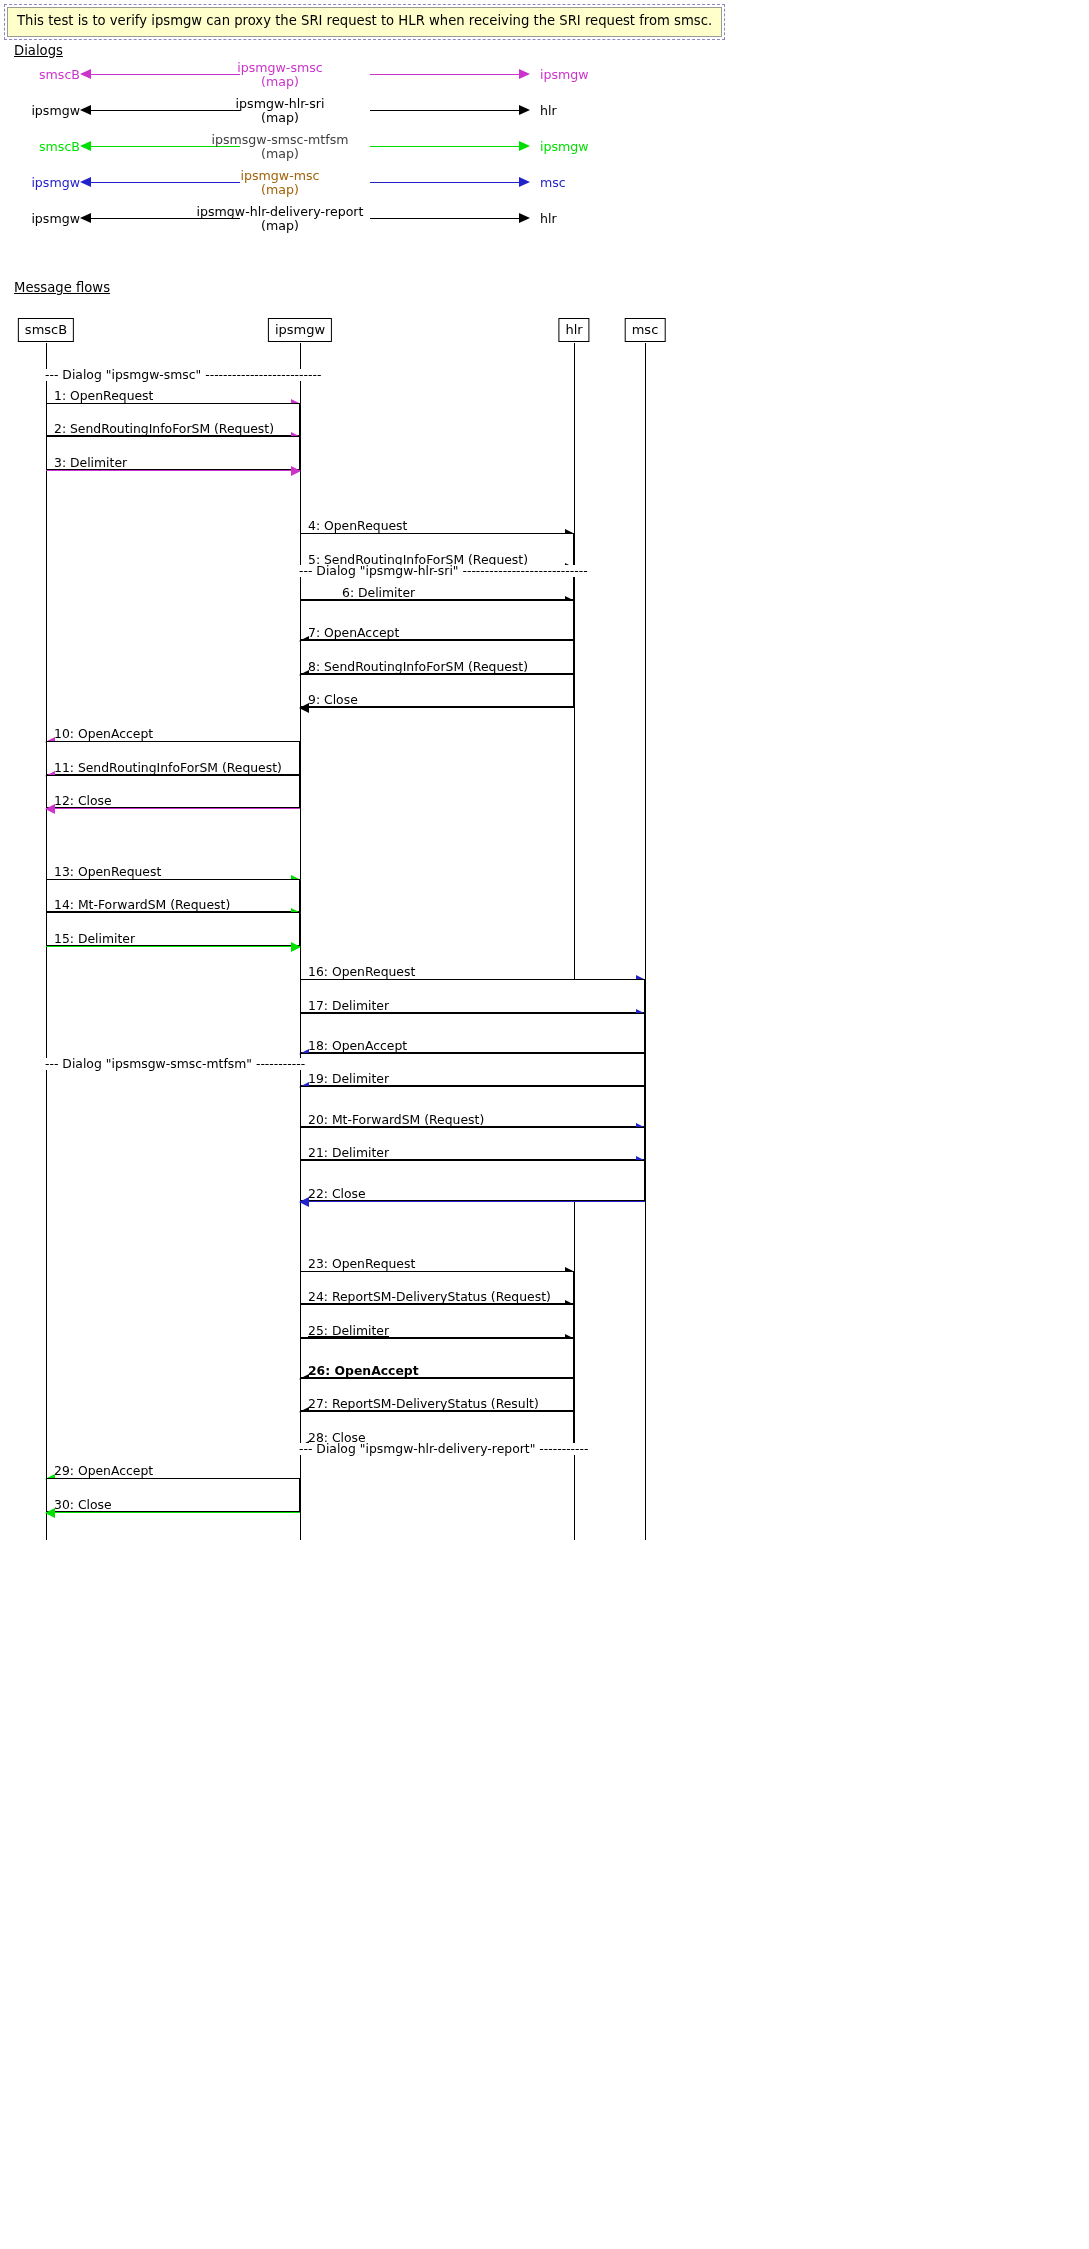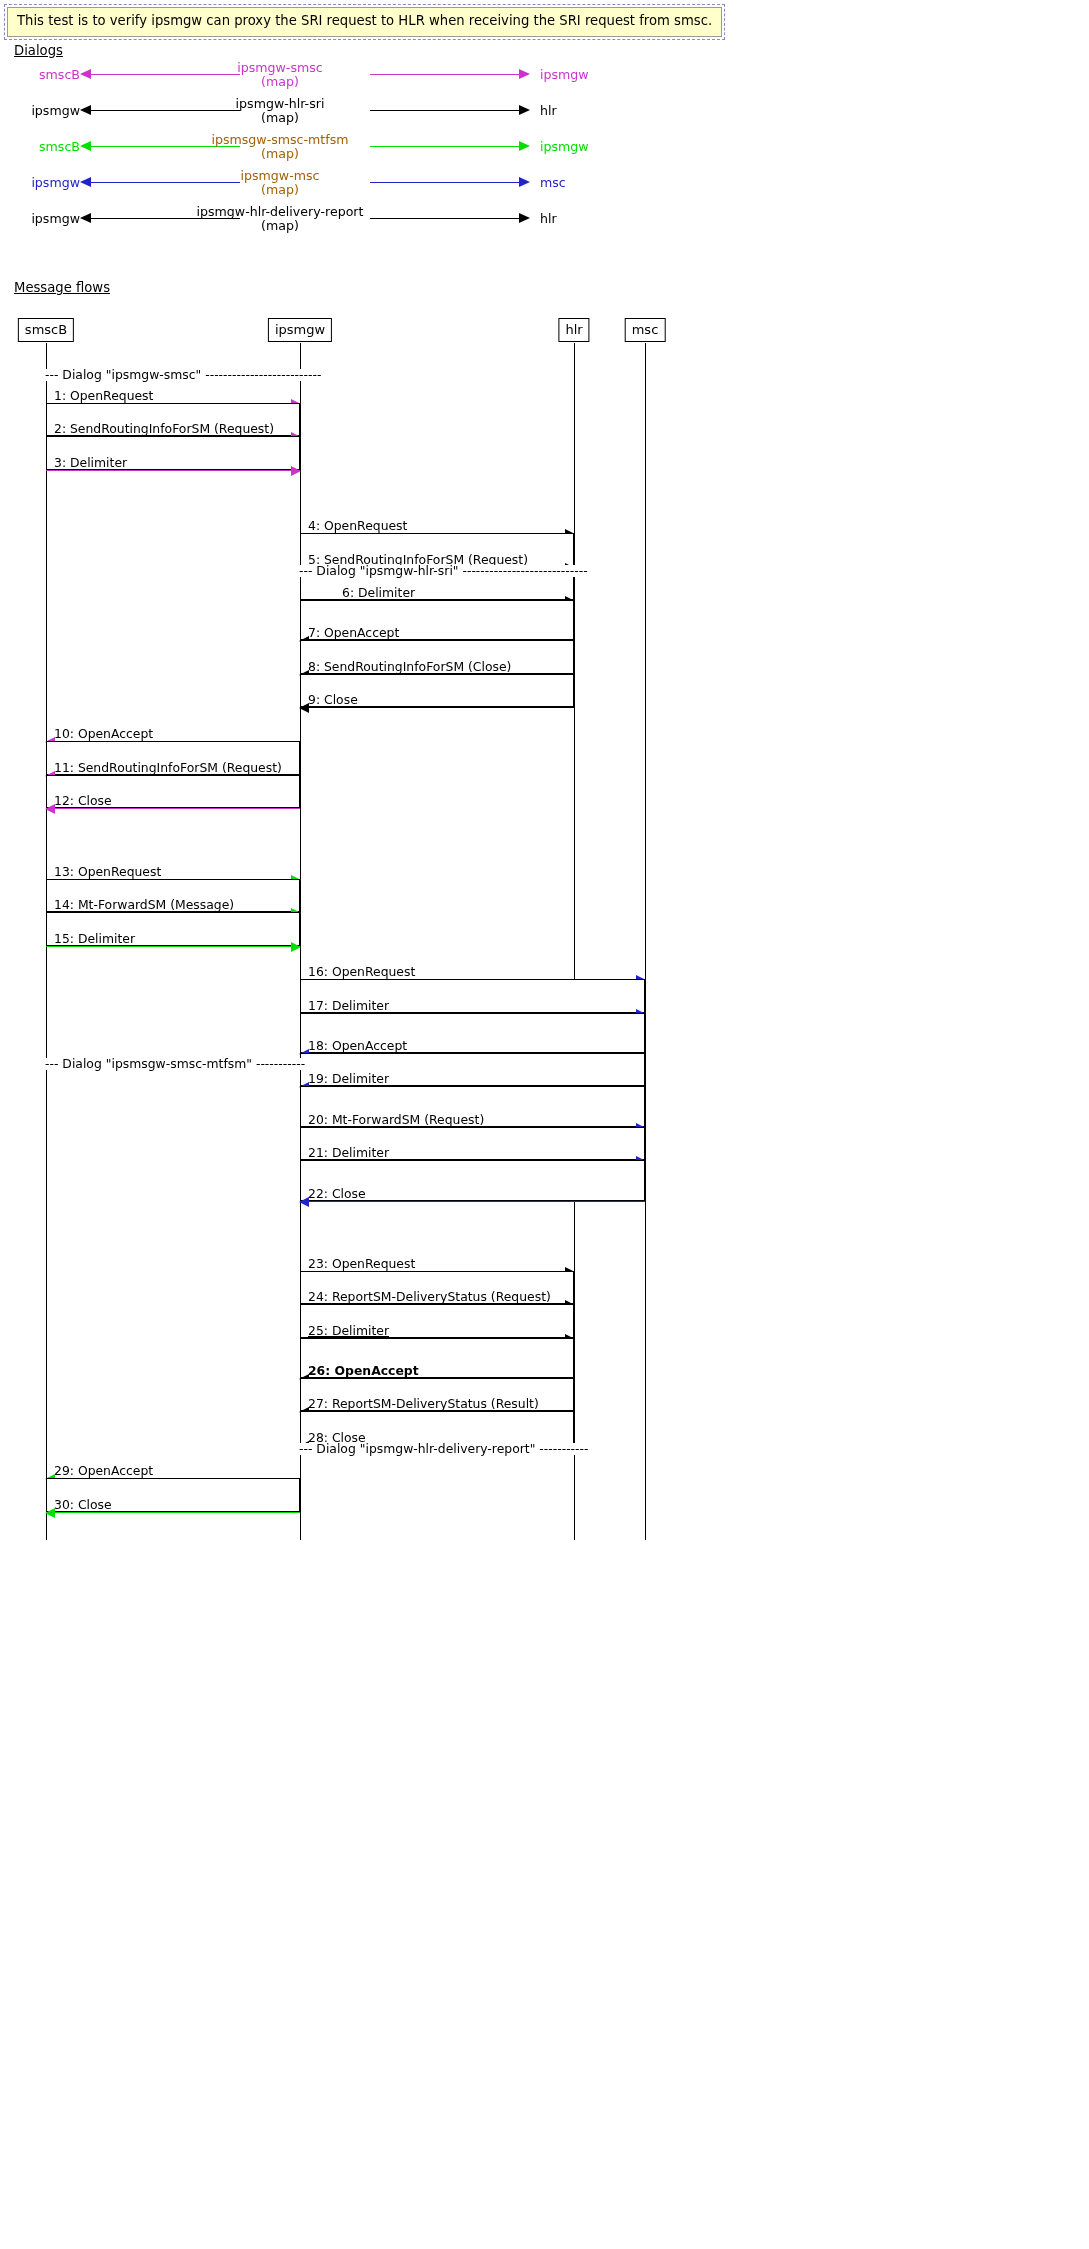--- a/index.html
+++ b/index.html
@@ -103,21 +103,21 @@
         <span class="hdR" style="border-left-color:#000000"></span>
       </div>
       <div class="dlg-right" style="color: rgb(0, 0, 0); left: 540px;">hlr</div>
     </div>
     <div class="dlg-row">
       <div class="dlg-left" style="color: rgb(0, 224, 0); left: 20px; width: 60px; text-align: right;">smscB</div>
       <div class="arr seg-left">
         <span class="ln" style="left:9px;right:0;border-top-color:#00e000"></span>
         <span class="hdL" style="border-right-color:#00e000"></span>
       </div>
-      <div class="dlg-label" style="color: #a16207;"><span>ipsmsgw-smsc-mtfsm</span><span class="l2">(map)</span></div>
+      <div class="dlg-label" style="color: #404040;"><span>ipsmsgw-smsc-mtfsm</span><span class="l2">(map)</span></div>
       <div class="arr seg-right">
         <span class="ln" style="left:0;right:9px;border-top-color:#00e000"></span>
         <span class="hdR" style="border-left-color:#00e000"></span>
       </div>
       <div class="dlg-right" style="color: rgb(0, 224, 0); left: 540px;">ipsmgw</div>
     </div>
     <div class="dlg-row">
       <div class="dlg-left" style="color: rgb(34, 34, 204); left: 20px; width: 60px; text-align: right;">ipsmgw</div>
       <div class="arr seg-left">
         <span class="ln" style="left:9px;right:0;border-top-color:#2222cc"></span>
@@ -190,21 +190,21 @@
       <span class="line" style="border-top-color:#000000"></span>
       <span class="head-r" style="border-left-color:#000000"></span>
     </div>
     <div class="act-box" style="left: 300px; top: 282px; width: 274px; height: 40px;"></div>
     <div class="msg-label" style="left: 308px; top: 309px;">7: OpenAccept</div>
     <div class="msg-arrow" style="left: 300px; width: 274px; top: 322px;">
       <span class="line" style="border-top-color:#000000"></span>
       <span class="head-l" style="border-right-color:#000000"></span>
     </div>
     <div class="act-box" style="left: 300px; top: 322px; width: 274px; height: 34px;"></div>
-    <div class="msg-label" style="left: 308px; top: 343px;">8: SendRoutingInfoForSM (Close)</div>
+    <div class="msg-label" style="left: 308px; top: 343px;">8: SendRoutingInfoForSM (Request)</div>
     <div class="msg-arrow" style="left: 300px; width: 274px; top: 356px;">
       <span class="line" style="border-top-color:#000000"></span>
       <span class="head-l" style="border-right-color:#000000"></span>
     </div>
     <div class="act-box" style="left: 300px; top: 356px; width: 274px; height: 33px;"></div>
     <div class="msg-label" style="left: 308px; top: 376px;">9: Close</div>
     <div class="msg-arrow" style="left: 300px; width: 274px; top: 389px;">
       <span class="line" style="border-top-color:#000000"></span>
       <span class="head-l" style="border-right-color:#000000"></span>
     </div>
@@ -224,21 +224,21 @@
     <div class="msg-arrow" style="left: 46px; width: 254px; top: 490px;">
       <span class="line" style="border-top-color:#cc33cc"></span>
       <span class="head-l" style="border-right-color:#cc33cc"></span>
     </div>
     <div class="msg-label" style="left: 54px; top: 548px;">13: OpenRequest</div>
     <div class="msg-arrow" style="left: 46px; width: 254px; top: 561px;">
       <span class="line" style="border-top-color:#00e000"></span>
       <span class="head-r" style="border-left-color:#00e000"></span>
     </div>
     <div class="act-box" style="left: 46px; top: 561px; width: 254px; height: 33px;"></div>
-    <div class="msg-label" style="left: 54px; top: 581px;">14: Mt-ForwardSM (Message)</div>
+    <div class="msg-label" style="left: 54px; top: 581px;">14: Mt-ForwardSM (Request)</div>
     <div class="msg-arrow" style="left: 46px; width: 254px; top: 594px;">
       <span class="line" style="border-top-color:#00e000"></span>
       <span class="head-r" style="border-left-color:#00e000"></span>
     </div>
     <div class="act-box" style="left: 46px; top: 594px; width: 254px; height: 34px;"></div>
     <div class="msg-label" style="left: 54px; top: 615px;">15: Delimiter</div>
     <div class="msg-arrow" style="left: 46px; width: 254px; top: 628px;">
       <span class="line" style="border-top-color:#00e000"></span>
       <span class="head-r" style="border-left-color:#00e000"></span>
     </div>

